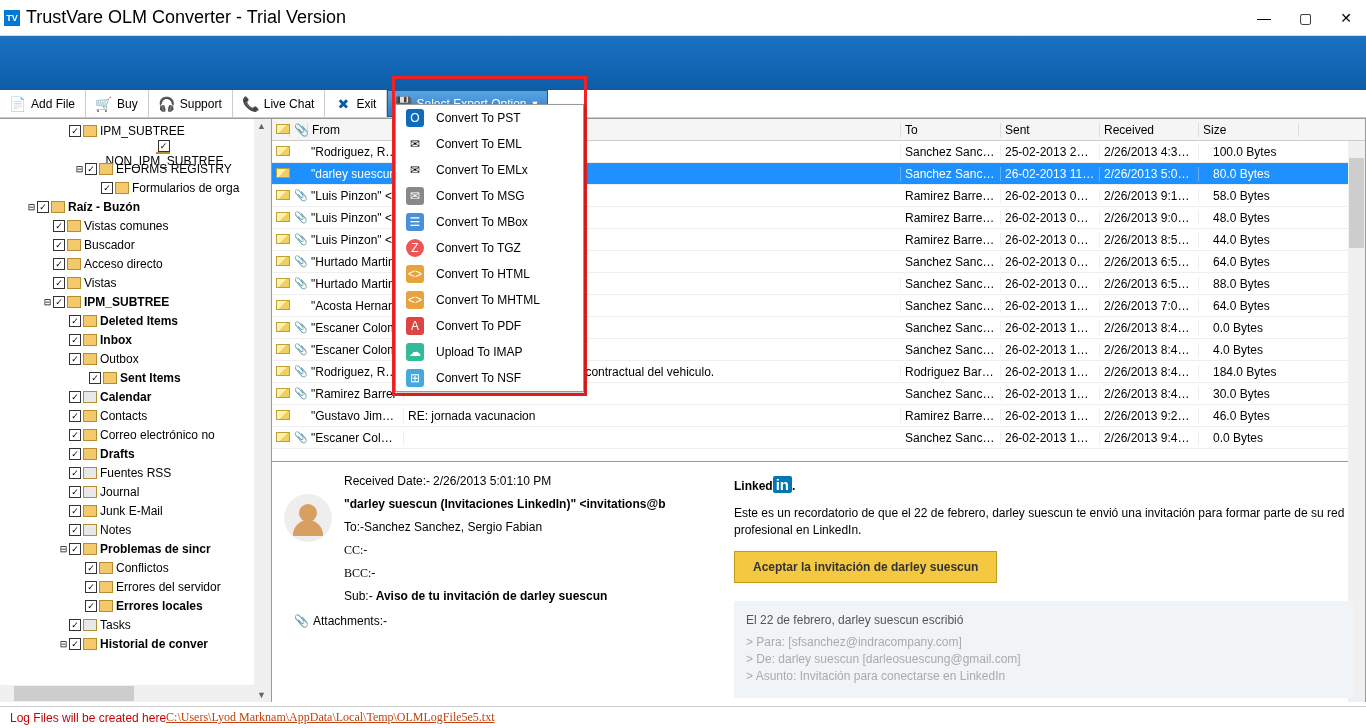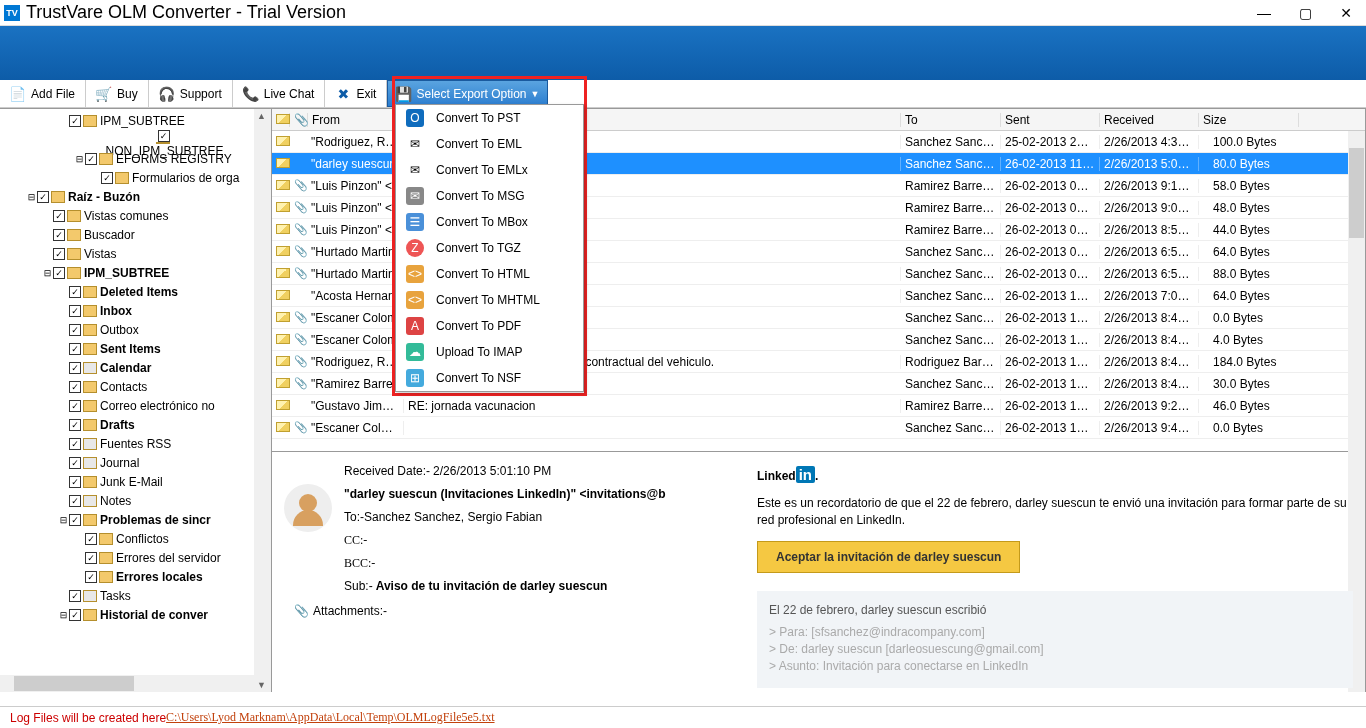--- a/index.html
+++ b/index.html
@@ -1,17 +1,17 @@
 <!DOCTYPE html>
 <html><head>
 <meta charset="utf-8">
 <style>
 * { margin: 0; padding: 0; box-sizing: border-box; font-family: "Segoe UI", Tahoma, sans-serif; font-size: 12px; }
 body { background: #fff; overflow: hidden; width: 1366px; height: 728px; position: relative; }
-.titlebar { height: 26px; background: #fff; display: flex; align-items: center; padding: 0 4px; border-bottom: 1px solid #ddd; }
+.titlebar { height: 36px; background: #fff; display: flex; align-items: center; padding: 0 4px; border-bottom: 1px solid #ddd; }
 .titlebar-icon { width: 16px; height: 16px; background: #0078d4; color: #fff; font-size: 9px; font-weight: bold; display: flex; align-items: center; justify-content: center; margin-right: 6px; }
 .titlebar-title { font-size: 18px; color: #000; }
 .titlebar-controls { margin-left: auto; display: flex; gap: 28px; padding-right: 10px; }
 .titlebar-ctrl { font-size: 14px; cursor: pointer; }
 .ribbon { height: 54px; background: linear-gradient(#1a72c2, #0d5ca8); }
 .toolbar { height: 28px; background: #fff; border-bottom: 1px solid #ccc; display: flex; align-items: stretch; }
 .toolbar-btn { display: flex; align-items: center; padding: 0 10px; gap: 5px; border-right: 1px solid #ccc; cursor: pointer; }
 .toolbar-btn .ico { width: 16px; height: 16px; display: flex; align-items: center; justify-content: center; font-size: 14px; color: #0d5ca8; }
 .export-btn { background: linear-gradient(#5aa4e0, #2b7dcf); color: #fff; border: 1px solid #1a5a9e; padding: 0 8px; display: flex; align-items: center; gap: 4px; }
 .export-btn .caret { font-size: 9px; }
@@ -47,21 +47,21 @@
 .c-att { width: 17px; text-align: center; font-size: 11px; color: #666; }
 .c-from { width: 97px; border-right: 1px solid #eee; }
 .c-sub { width: 497px; border-right: 1px solid #eee; }
 .c-to { width: 100px; border-right: 1px solid #eee; }
 .c-sent { width: 99px; border-right: 1px solid #eee; }
 .c-recv { width: 99px; border-right: 1px solid #eee; }
 .c-size { width: 100px; margin-left: 10px; }
 .list-row.selected .c { border-color: rgba(255,255,255,0.3); }
 .list-vscroll { position: absolute; right: 0; top: 22px; bottom: 0; width: 17px; background: #f0f0f0; }
 .list-vscroll .thumb { margin-top: 17px; width: 15px; height: 90px; background: #cdcdcd; margin-left: 1px; }
-.preview-panel { flex: 1; background: #fff; border-top: 1px solid #999; display: flex; padding: 12px; overflow: hidden; gap: 23px; }
+.preview-panel { flex: 1; background: #fff; border-top: 1px solid #999; display: flex; padding: 12px; overflow: hidden; }
 .preview-left { width: 430px; padding-left: 60px; position: relative; }
 .avatar { position: absolute; left: 0; top: 20px; width: 48px; height: 48px; border-radius: 50%; background: #eee; display: flex; align-items: center; justify-content: center; }
 .avatar::before { content: ""; width: 18px; height: 18px; border-radius: 50%; background: #d8a060; position: absolute; top: 10px; }
 .avatar::after { content: ""; width: 30px; height: 16px; border-radius: 15px 15px 0 0; background: #d8a060; position: absolute; bottom: 6px; }
 .preview-left p { margin-bottom: 8px; font-size: 12px; }
 .preview-left .hd { font-family: Georgia, serif; }
 .preview-left .sub-line { font-family: Georgia, serif; }
 .att-line { display: flex; align-items: center; gap: 4px; margin-top: 10px; }
 .preview-right { flex: 1; border-left: 0; padding-left: 20px; }
 .li-logo { font-size: 18px; font-weight: bold; margin-bottom: 10px; }
@@ -175,20 +175,26 @@
         <div class="tree-item" style="padding-left: 42px;">
           <span class="expand"></span>
           <span class="chk on"></span>
           <span class="folder-ico "></span>
           <span class="label">Buscador</span>
         </div>
         <div class="tree-item" style="padding-left: 42px;">
           <span class="expand"></span>
           <span class="chk on"></span>
           <span class="folder-ico "></span>
+          <span class="label">Acceso directo</span>
+        </div>
+        <div class="tree-item" style="padding-left: 42px;">
+          <span class="expand"></span>
+          <span class="chk on"></span>
+          <span class="folder-ico "></span>
           <span class="label">Vistas</span>
         </div>
         <div class="tree-item bold" style="padding-left: 42px;">
           <span class="expand">⊟</span>
           <span class="chk on"></span>
           <span class="folder-ico "></span>
           <span class="label">IPM_SUBTREE</span>
         </div>
         <div class="tree-item bold" style="padding-left: 58px;">
           <span class="expand"></span>
@@ -201,21 +207,21 @@
           <span class="chk on"></span>
           <span class="folder-ico "></span>
           <span class="label">Inbox</span>
         </div>
         <div class="tree-item" style="padding-left: 58px;">
           <span class="expand"></span>
           <span class="chk on"></span>
           <span class="folder-ico "></span>
           <span class="label">Outbox</span>
         </div>
-        <div class="tree-item bold" style="padding-left: 58px;">
+        <div class="tree-item bold" style="padding-left: 78px;">
           <span class="expand"></span>
           <span class="chk on"></span>
           <span class="folder-ico "></span>
           <span class="label">Sent Items</span>
         </div>
         <div class="tree-item bold" style="padding-left: 58px;">
           <span class="expand"></span>
           <span class="chk on"></span>
           <span class="folder-ico sp"></span>
           <span class="label">Calendar</span>

